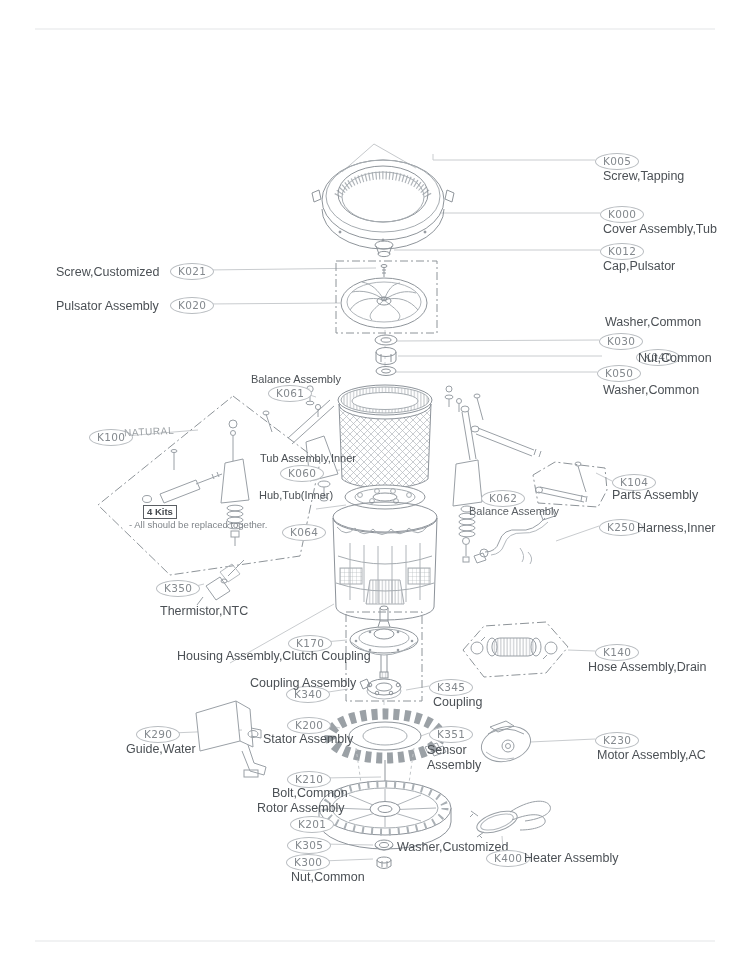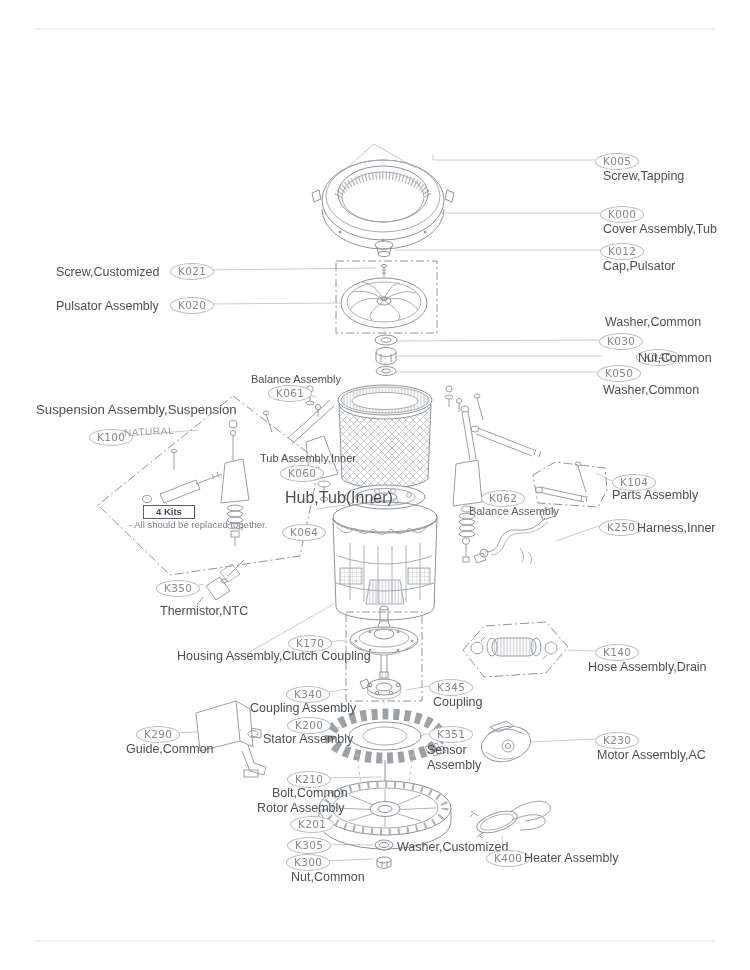--- a/index.html
+++ b/index.html
@@ -9,21 +9,21 @@
   .labels{position:absolute;left:0;top:0;width:750px;height:970px;}
   .pill{position:absolute;display:inline-block;font:10.5px/13px "DejaVu Sans","Liberation Sans",sans-serif;
         color:#84898e;border:1px solid #b9bdc1;border-radius:50%;padding:1px 7px;background:#fff;
         letter-spacing:0.3px;}
   .txt{position:absolute;font:12.5px/1.18 "Liberation Sans",sans-serif;color:#4b5055;white-space:pre-line;}
   .txt.small{font-size:11px;color:#5a5f64;}
   .heading{font-size:13.2px;}
   .stamp{position:absolute;font:10px "Liberation Sans",sans-serif;color:#9ba0a4;letter-spacing:0.6px;
          transform:rotate(-3deg);}
   .badge{position:absolute;font:bold 9.5px/12px "Liberation Sans",sans-serif;color:#43474c;
-         border:1px solid #5a5e63;padding:0 12px;background:#fff;}
+         border:1px solid #5a5e63;padding:0 3px;background:#fff;}
   .note{position:absolute;font:9.5px "Liberation Sans",sans-serif;color:#7f8489;}
 </style>
 </head>
 <body>
 
 <div class="page">
 
 <svg width="750" height="970" viewBox="0 0 750 970">
   <defs>
     <pattern id="xh" width="7" height="7" patternUnits="userSpaceOnUse">
@@ -392,30 +392,29 @@
 
   <span class="pill" style="left:636px;top:349px">K040</span>
   <span class="txt" style="left:638px;top:351px">Nut,Common</span>
 
   <span class="pill" style="left:597px;top:365px">K050</span>
   <span class="txt" style="left:603px;top:383px">Washer,Common</span>
 
   <span class="txt" style="left:251px;top:373px;font-size:11px">Balance Assembly</span>
   <span class="pill" style="left:268px;top:385px">K061</span>
 
-  <span class="txt heading" style="left:36px;top:402px">Suspension Assembly,Suspension</span>
   <span class="pill" style="left:89px;top:429px">K100</span>
   <span class="stamp" style="left:124px;top:426px">NATURAL</span>
   <span class="badge" style="left:143px;top:505px">4 Kits</span>
   <span class="note" style="left:129px;top:519px">- All should be replaced together.</span>
 
   <span class="txt" style="left:260px;top:452px;font-size:11px">Tub Assembly,Inner</span>
   <span class="pill" style="left:280px;top:465px">K060</span>
 
-  <span class="txt" style="left:285px;top:489px;font-size:16px">Hub,Tub(Inner)</span>
+  <span class="txt" style="left:259px;top:489px;font-size:11px">Hub,Tub(Inner)</span>
   <span class="pill" style="left:282px;top:524px">K064</span>
 
   <span class="pill" style="left:481px;top:490px">K062</span>
   <span class="txt small" style="left:469px;top:505px">Balance Assembly</span>
 
   <span class="pill" style="left:612px;top:474px">K104</span>
   <span class="txt" style="left:612px;top:488px">Parts Assembly</span>
 
   <span class="pill" style="left:599px;top:519px">K250</span>
   <span class="txt" style="left:637px;top:521px">Harness,Inner</span>
@@ -423,34 +422,34 @@
   <span class="pill" style="left:156px;top:580px">K350</span>
   <span class="txt" style="left:160px;top:604px">Thermistor,NTC</span>
 
   <span class="pill" style="left:288px;top:635px">K170</span>
   <span class="txt" style="left:177px;top:649px">Housing Assembly,Clutch Coupling</span>
 
   <span class="pill" style="left:595px;top:644px">K140</span>
   <span class="txt" style="left:588px;top:660px">Hose Assembly,Drain</span>
 
   <span class="pill" style="left:286px;top:686px">K340</span>
-  <span class="txt" style="left:250px;top:701px">Coupling Assembly</span>
+  <span class="txt" style="left:250px;top:676px">Coupling Assembly</span>
 
   <span class="pill" style="left:429px;top:679px">K345</span>
   <span class="txt" style="left:433px;top:695px">Coupling</span>
 
   <span class="pill" style="left:287px;top:717px">K200</span>
   <span class="txt" style="left:263px;top:732px">Stator Assembly</span>
 
   <span class="pill" style="left:429px;top:726px">K351</span>
   <span class="txt" style="left:427px;top:743px">Sensor
 Assembly</span>
 
   <span class="pill" style="left:136px;top:726px">K290</span>
-  <span class="txt" style="left:126px;top:742px">Guide,Common</span>
+  <span class="txt" style="left:126px;top:742px">Guide,Water</span>
 
   <span class="pill" style="left:595px;top:732px">K230</span>
   <span class="txt" style="left:597px;top:748px">Motor Assembly,AC</span>
 
   <span class="pill" style="left:287px;top:771px">K210</span>
   <span class="txt" style="left:272px;top:786px">Bolt,Common</span>
 
   <span class="txt" style="left:257px;top:801px">Rotor Assembly</span>
   <span class="pill" style="left:290px;top:816px">K201</span>
 

